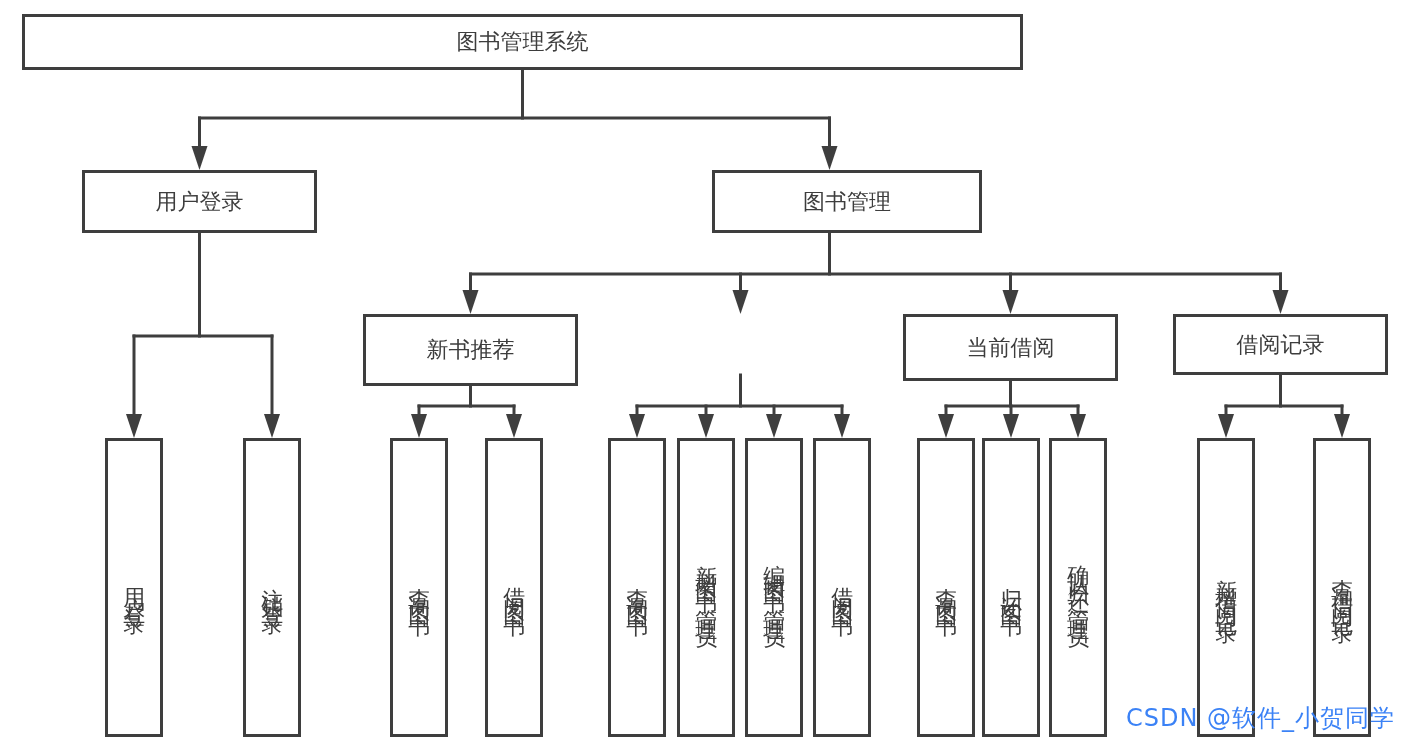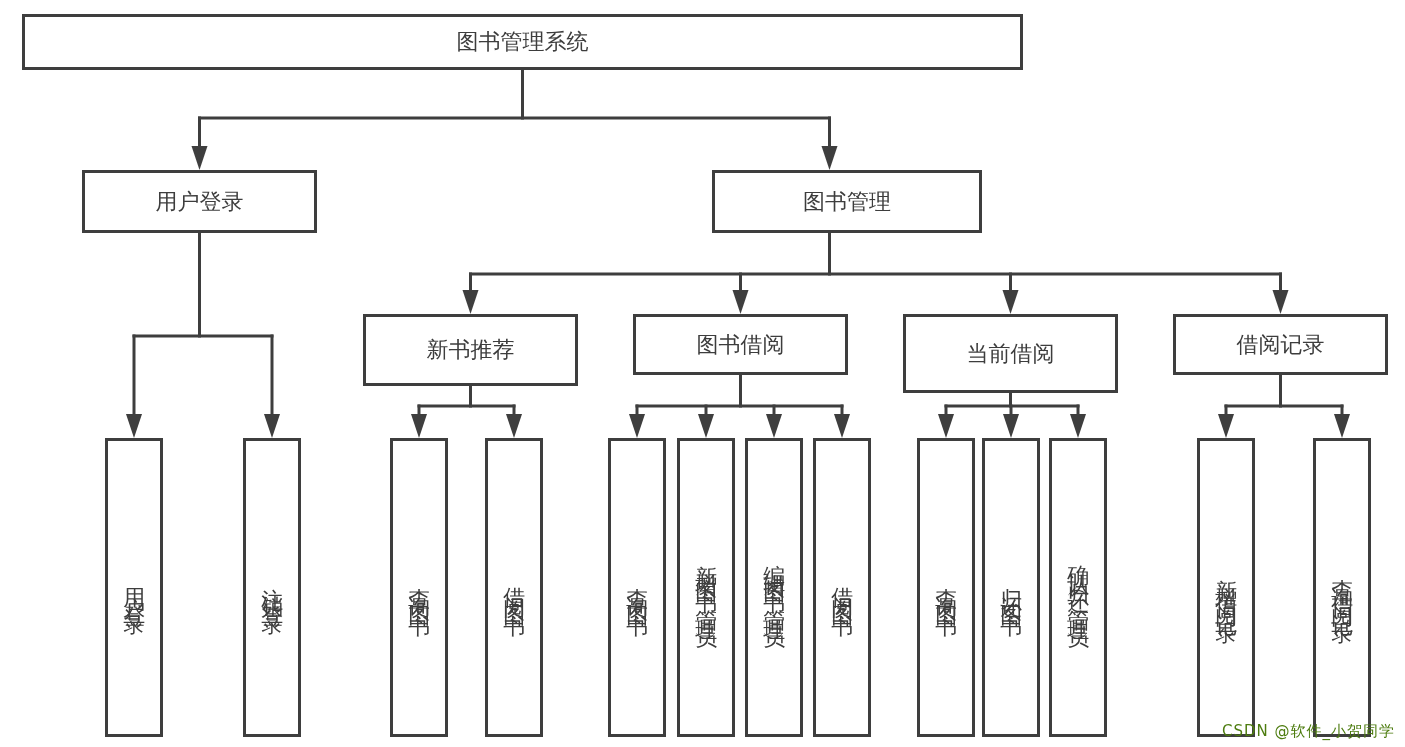--- a/index.html
+++ b/index.html
@@ -13,22 +13,22 @@
   .node{
     position:absolute;box-sizing:border-box;background:#fff;
     border:3px solid #3e3e3e;color:#3d3d3d;font-size:22px;
     display:flex;align-items:center;justify-content:center;text-align:center;
   }
   .vtext{
     writing-mode:vertical-lr;text-orientation:mixed;
     letter-spacing:9px;line-height:1.2;white-space:nowrap;
   }
   .watermark{
-    position:absolute;right:10px;bottom:6px;z-index:5;
-    font-size:15px;color:#4d7c0f;letter-spacing:1px;white-space:nowrap;
+    position:absolute;right:10px;bottom:13px;z-index:5;
+    font-size:24px;color:#3b82f6;letter-spacing:1px;white-space:nowrap;
   }
 </style>
 </head>
 <body>
 
 <div class="stage">
 
   <svg class="wires" viewBox="0 0 1405 747" xmlns="http://www.w3.org/2000/svg">
     <g>
 
@@ -103,24 +103,21 @@
   <div class="node" style="left:82px;top:170px;width:235px;height:63px">
     <span>用户登录</span>
   </div>
   <div class="node" style="left:712px;top:170px;width:270px;height:63px">
     <span>图书管理</span>
   </div>
 
   <div class="node" style="left:363px;top:314px;width:215px;height:72px">
     <span>新书推荐</span>
   </div>
-  <div class="node" style="left:633px;top:314px;width:215px;height:61px">
-    <span>图书借阅</span>
-  </div>
-  <div class="node" style="left:903px;top:314px;width:215px;height:79px">
+  <div class="node" style="left:903px;top:314px;width:215px;height:67px">
     <span>当前借阅</span>
   </div>
   <div class="node" style="left:1173px;top:314px;width:215px;height:61px">
     <span>借阅记录</span>
   </div>
 
   <div class="node" style="left:105px;top:438px;width:58px;height:299px">
     <span class="vtext">用户登录</span>
   </div>
   <div class="node" style="left:243px;top:438px;width:58px;height:299px">

